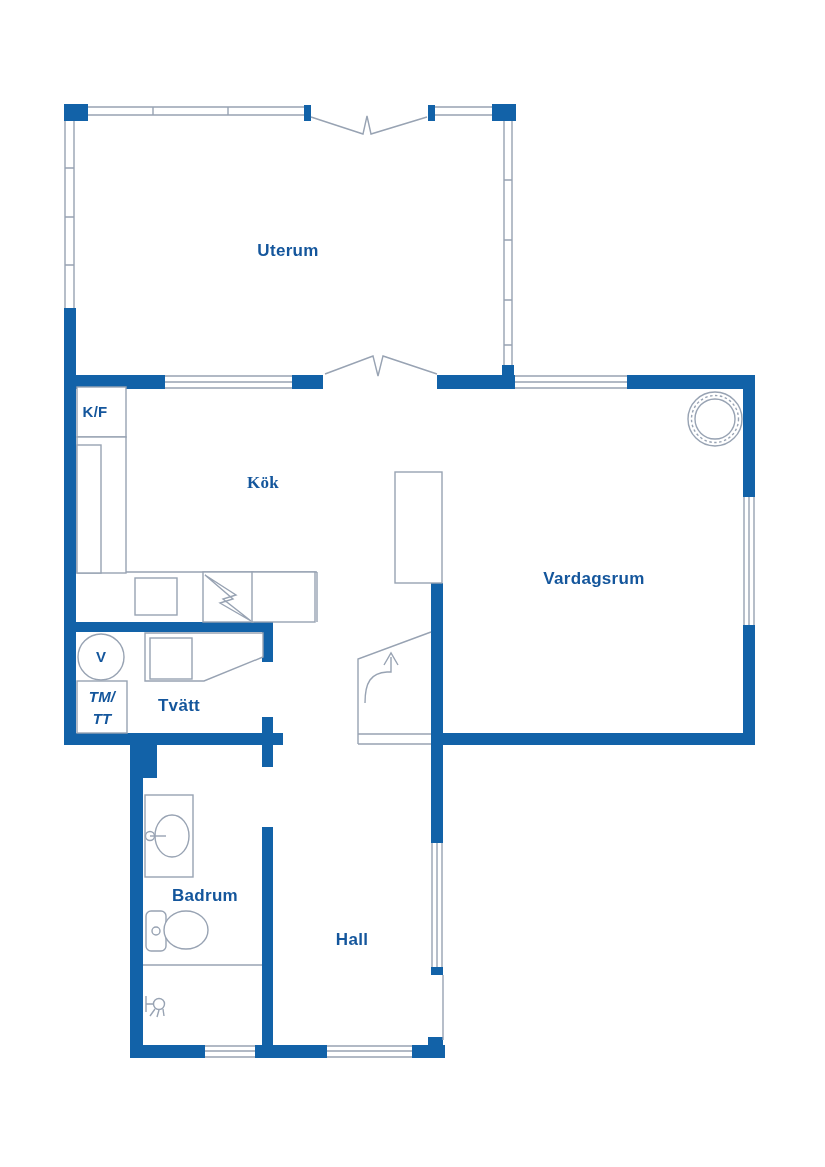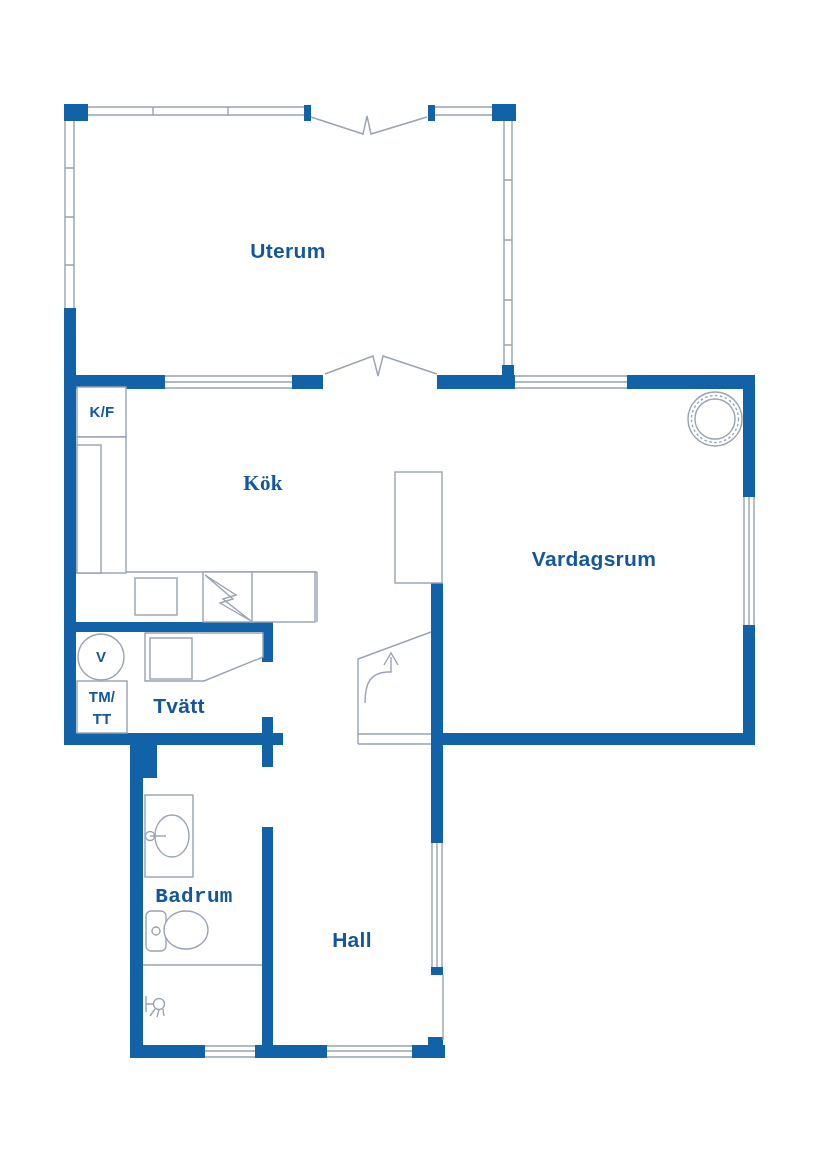--- a/index.html
+++ b/index.html
@@ -15,21 +15,21 @@
     background:var(--bg);
     font-family:"Liberation Sans","DejaVu Sans",sans-serif;
     overflow:hidden;
   }
   .plan svg{position:absolute;inset:0;}
   .room-label{
     position:absolute;
     transform:translate(-50%,-50%);
     color:var(--text);
     font-weight:700;
-    font-size:21px;
+    font-size:17px;
     letter-spacing:.3px;
     white-space:nowrap;
     text-align:left;
   }
   .fixture-label{
     position:absolute;
     transform:translate(-50%,-50%);
     color:var(--text);
     font-weight:700;
     font-size:15px;
@@ -167,25 +167,25 @@
 
     <g>
       <circle class="ln" cx="715" cy="419" r="27"></circle>
       <circle class="ln" cx="715" cy="419" r="23.5" stroke-dasharray="2.5,2.5"></circle>
       <circle class="ln" cx="715" cy="419" r="20"></circle>
     </g>
   </svg>
 
   <div class="room-label" style="left:288px;top:251px;">Uterum</div>
   <div class="room-label" style="left:263px;top:483px;font-family:Liberation Serif, serif;">Kök</div>
-  <div class="room-label" style="left:594px;top:559px;">Vardagsrum</div>
+  <div class="room-label" style="left:594px;top:579px;">Vardagsrum</div>
   <div class="room-label" style="left:179px;top:706px;">Tvätt</div>
-  <div class="room-label" style="left:194px;top:896px;font-family:Liberation Mono, monospace;">Badrum</div>
+  <div class="room-label" style="left:205px;top:896px;">Badrum</div>
   <div class="room-label" style="left:352px;top:940px;">Hall</div>
 
-  <div class="fixture-label" style="left:102px;top:412px;">K/F</div>
+  <div class="fixture-label" style="left:95px;top:412px;">K/F</div>
   <div class="fixture-label" style="left:101px;top:657px;">V</div>
-  <div class="fixture-label" style="left:102px;top:708px;">
+  <div class="fixture-label" style="left:102px;top:708px;font-style:italic;">
     <span style="display:block;">TM/</span>
     <span style="display:block;">TT</span>
   </div>
 
 </div>
 
 </body></html>

